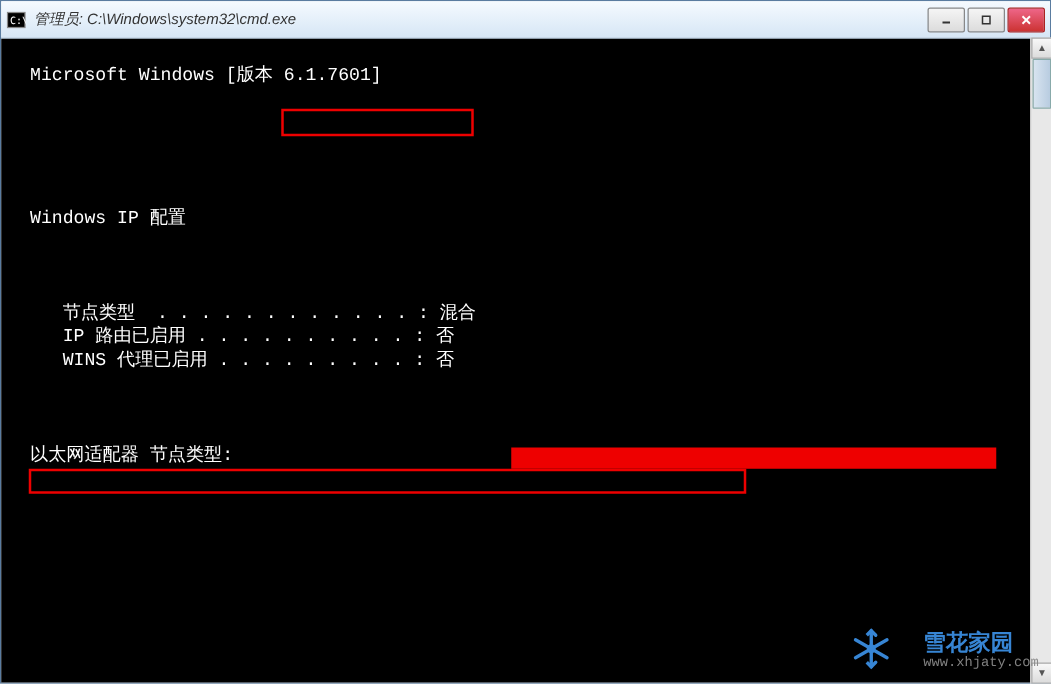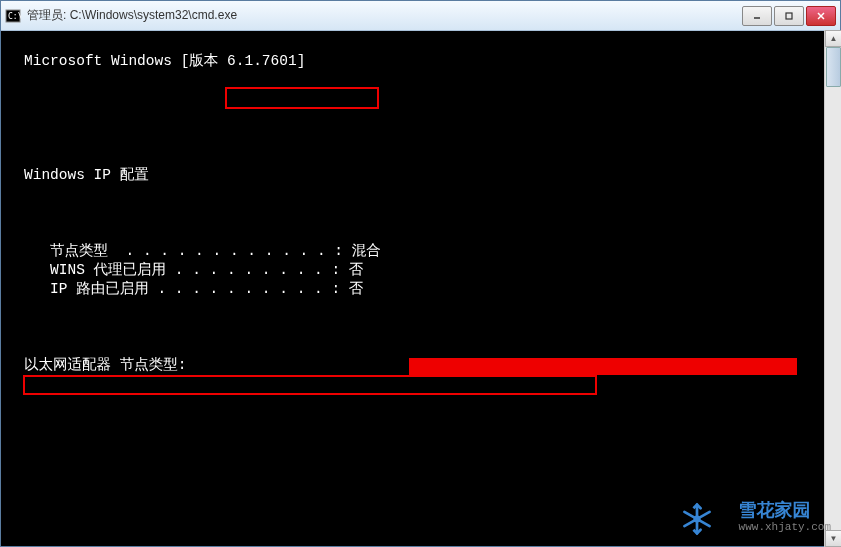--- a/index.html
+++ b/index.html
@@ -32,20 +32,21 @@
       height: 16px;
       margin-right: 6px;
       display: inline-flex;
       align-items: center;
       justify-content: center;
     }
     .titlebar-title {
       flex: 1;
       font-size: 12px;
       color: #333;
+      font-style: italic;
     }
     .win-controls {
       display: flex;
       gap: 2px;
     }
     .win-btn {
       width: 30px;
       height: 20px;
       border: 1px solid #888;
       border-radius: 2px;
@@ -115,21 +116,21 @@
       background: linear-gradient(to right, #d8e4f0, #b8cce0);
       border: 1px solid #8aa;
       border-radius: 1px;
       cursor: pointer;
     }
     .watermark {
       position: absolute;
       right: 10px;
       bottom: 10px;
       display: flex;
-      align-items: flex-start;
+      align-items: flex-end;
       gap: 24px;
       opacity: 0.95;
       pointer-events: none;
     }
     .wm-logo {
       width: 36px;
       height: 36px;
       color: #3a8de0;
     }
     .wm-text {
@@ -179,21 +180,21 @@
       </div>
     </div>
   </div>
 
   <div class="terminal">
 <div class="line">Microsoft Windows [版本 6.1.7601]</div>
 <div class="line"> </div>
 <div class="line"> </div>
 <div class="line">Windows IP 配置</div>
 <div class="line"> </div>
-<div id="ipcfg"><div class="line">   节点类型  . . . . . . . . . . . . : 混合</div><div class="line">   WINS 代理已启用 . . . . . . . . . : 否</div><div class="line">   IP 路由已启用 . . . . . . . . . . : 否</div></div>
+<div id="ipcfg"><div class="line">   节点类型  . . . . . . . . . . . . : 混合</div><div class="line">   IP 路由已启用 . . . . . . . . . . : 否</div><div class="line">   WINS 代理已启用 . . . . . . . . . : 否</div></div>
 <div class="line"> </div>
 <div class="line">以太网适配器 节点类型:</div>
 <div class="line"> </div>
 
 
     <div class="highlight-box" style="left:224px; top:56px; width:154px; height:22px;"></div>
     <div class="red-block" style="left:408px; top:327px; width:388px; height:17px;"></div>
     <div class="highlight-box" style="left:22px; top:344px; width:574px; height:20px;"></div>
   </div>
 

